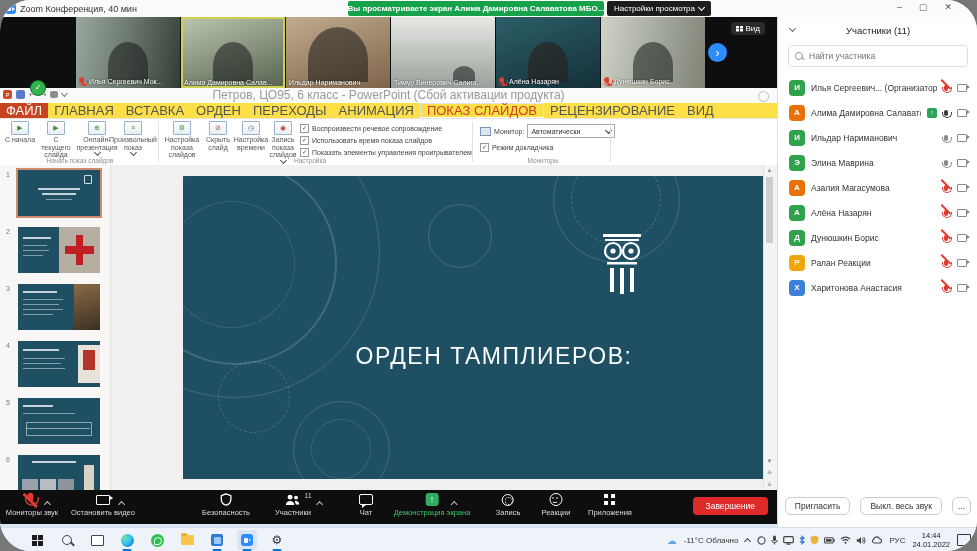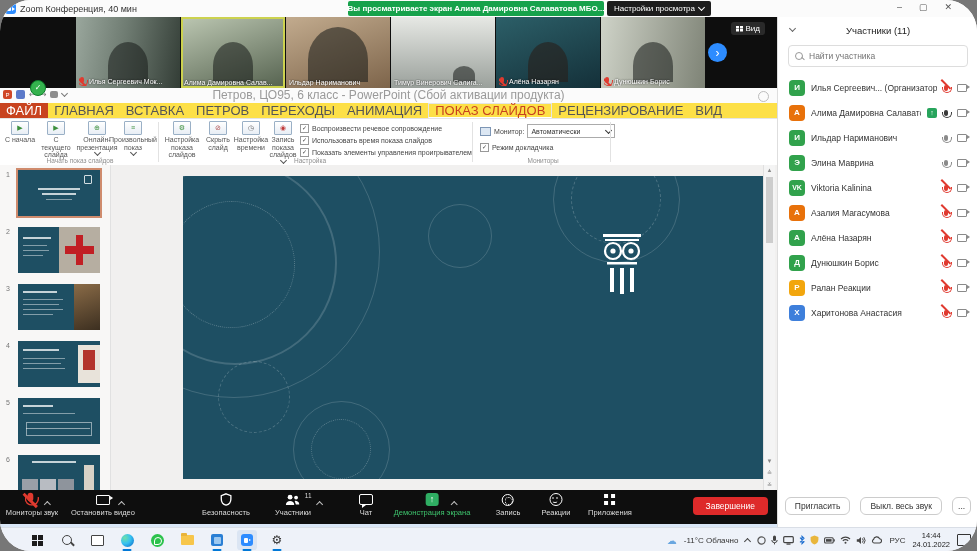--- a/index.html
+++ b/index.html
@@ -259,21 +259,21 @@
         <span class="chev"></span>
       </div>
       <div class="ppt-title">Петров, ЦО95, 6 класс - PowerPoint (Сбой активации продукта)</div>
       <span class="ribbon-opt"></span>
     </div>
 
     <div class="tabs">
       <div class="tab file">ФАЙЛ</div>
       <div class="tab">ГЛАВНАЯ</div>
       <div class="tab">ВСТАВКА</div>
-      <div class="tab">ПЕТРОВ</div>
+      <div class="tab">ОРДЕН</div>
       <div class="tab">ПЕРЕХОДЫ</div>
       <div class="tab">АНИМАЦИЯ</div>
       <div class="tab active">ПОКАЗ СЛАЙДОВ</div>
       <div class="tab">РЕЦЕНЗИРОВАНИЕ</div>
       <div class="tab">ВИД</div>
     </div>
 
     <div class="ribbon">
       <div class="rbtn" style="left:2px;">
           <span class="ric">▶</span>
@@ -430,20 +430,21 @@
             <circle cx="12" cy="17" r="8" fill="none" stroke="#fff" stroke-width="2.2"></circle>
             <circle cx="12" cy="17" r="2.6" fill="#fff"></circle>
             <circle cx="30" cy="17" r="8" fill="none" stroke="#fff" stroke-width="2.2"></circle>
             <circle cx="30" cy="17" r="2.6" fill="#fff"></circle>
             <rect x="6" y="28" width="30" height="2.5" fill="#fff"></rect>
             <rect x="9" y="34" width="4" height="24" fill="#fff"></rect>
             <rect x="19" y="34" width="4" height="26" fill="#fff"></rect>
             <rect x="29" y="34" width="4" height="24" fill="#fff"></rect>
           </svg>
           <div class="stitle">
+            <div>ОРДЕН ТАМПЛИЕРОВ:</div>
           </div>
         </div>
       </div>
 
       <div class="ztrack">
         <span class="zarr" style="top:2px;">▲</span>
         <div class="zthumb"></div>
         <span class="zarr" style="bottom:26px;">▼</span>
         <span class="zarr" style="bottom:14px;">≙</span>
         <span class="zarr" style="bottom:2px;">≚</span>
@@ -557,28 +558,20 @@
         <span class="icons">
             <span class="micwrap gray"><span class="mic"></span></span>
             <span class="cam gray"></span>
           </span>
       </div>
       <div class="prow">
         <span class="pav" style="background: rgb(49, 162, 76);">Э</span>
         <span class="pname">Элина Маврина</span>
         <span class="icons">
             <span class="micwrap gray"><span class="mic"></span></span>
-            <span class="cam gray"></span>
-          </span>
-      </div>
-      <div class="prow">
-        <span class="pav" style="font-size: 7px; background: rgb(49, 162, 76);">VK</span>
-        <span class="pname">Viktoria Kalinina</span>
-        <span class="icons">
-            <span class="micwrap red"><span class="mic"></span><span class="slash"></span></span>
             <span class="cam gray"></span>
           </span>
       </div>
       <div class="prow">
         <span class="pav" style="background: rgb(232, 113, 10);">А</span>
         <span class="pname">Азалия Магасумова</span>
         <span class="icons">
             <span class="micwrap red"><span class="mic"></span><span class="slash"></span></span>
             <span class="cam gray"></span>
           </span>

